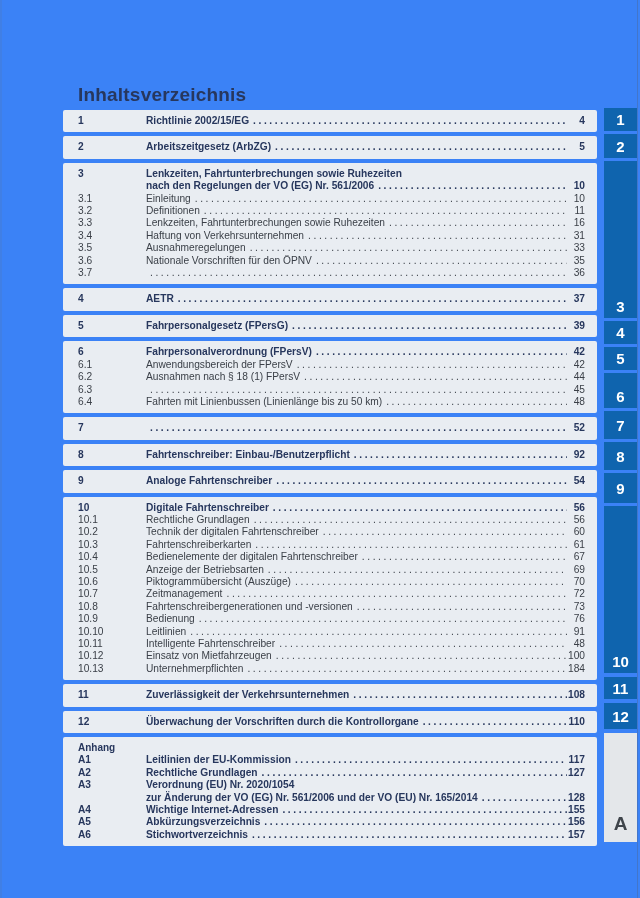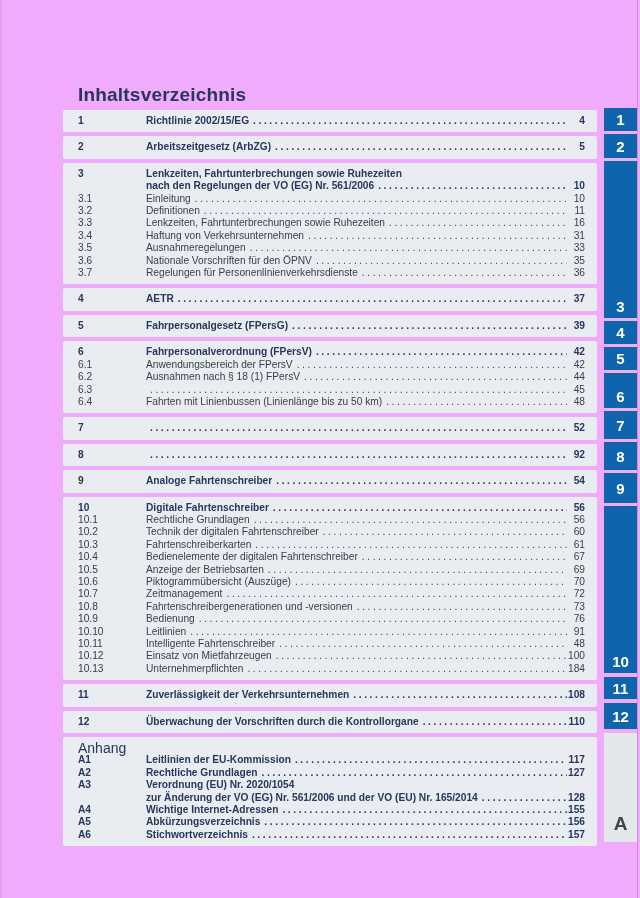--- a/index.html
+++ b/index.html
@@ -1,40 +1,40 @@
 <!DOCTYPE html>
 <html style="--tab-blue: #0f64ae; --band-bg: #e9edf2; --heading-text: #27375d; --body-text: #3b4048; --tab-light-bg: #e4e7ea; --tab-light-text: #3f454b;"><head>
 <meta charset="utf-8">
 <style>
   html,body { margin:0; padding:0; background:#ffffff; }
   .page {
     position:relative; width:640px; height:898px;
-    background:#f0abfc; overflow:hidden;
+    background:#3b82f6; overflow:hidden;
     font-family:"Liberation Sans", sans-serif;
   }
   .edge { position:absolute; top:0; height:898px; }
   .edge-left  { left:0; width:2px; background:rgba(110,110,110,0.12); }
   .edge-right { left:637px; width:1px; background:rgba(90,90,90,0.28); }
 
   .title {
     position:absolute; left:78px; top:84px;
     font-size:19px; font-weight:bold; color:var(--heading-text,#27375d);
     letter-spacing:0.2px;
   }
 
   .toc { position:absolute; left:63px; top:110px; width:534px; }
   .band {
     background:var(--band-bg,#e9edf2);
     border-radius:2px;
     padding:5px 12px 5px 15px;
     margin-bottom:4px;
   }
   .sec-header {
-    font-size:14px; line-height:12.4px;
-    font-weight:normal; color:var(--heading-text,#27375d);
+    font-size:10px; line-height:12.4px;
+    font-weight:bold; color:var(--heading-text,#27375d);
   }
   .trow {
     display:flex; font-size:10.2px; line-height:12.4px;
     color:var(--body-text,#3b4048);
   }
   .trow.bold { font-weight:bold; color:var(--heading-text,#27375d); }
   .num   { flex:0 0 44px; }
   .rbody { flex:1 1 auto; min-width:0; }
   .line  { display:flex;padding-left:24px; }
   .t     { flex:0 0 auto; white-space:nowrap; }
@@ -167,21 +167,20 @@
               <span class="t">Nationale Vorschriften für den ÖPNV</span>
               <span class="dots">........................................................................................................................................................................................................</span>
               <span class="pg">35</span>
             </span>
           </span>
         </div>
         <div class="trow">
           <span class="num">3.7</span>
           <span class="rbody">
             <span class="line">
-              <span class="t">Regelungen für Personenlinienverkehrsdienste</span>
               <span class="dots">........................................................................................................................................................................................................</span>
               <span class="pg">36</span>
             </span>
           </span>
         </div>
       </div>
       <div class="band">
         <div class="trow bold">
           <span class="num">4</span>
           <span class="rbody">
@@ -265,20 +264,21 @@
               <span class="pg">52</span>
             </span>
           </span>
         </div>
       </div>
       <div class="band">
         <div class="trow bold">
           <span class="num">8</span>
           <span class="rbody">
             <span class="line">
+              <span class="t">Fahrtenschreiber: Einbau-/Benutzerpflicht</span>
               <span class="dots">........................................................................................................................................................................................................</span>
               <span class="pg">92</span>
             </span>
           </span>
         </div>
       </div>
       <div class="band">
         <div class="trow bold">
           <span class="num">9</span>
           <span class="rbody">

